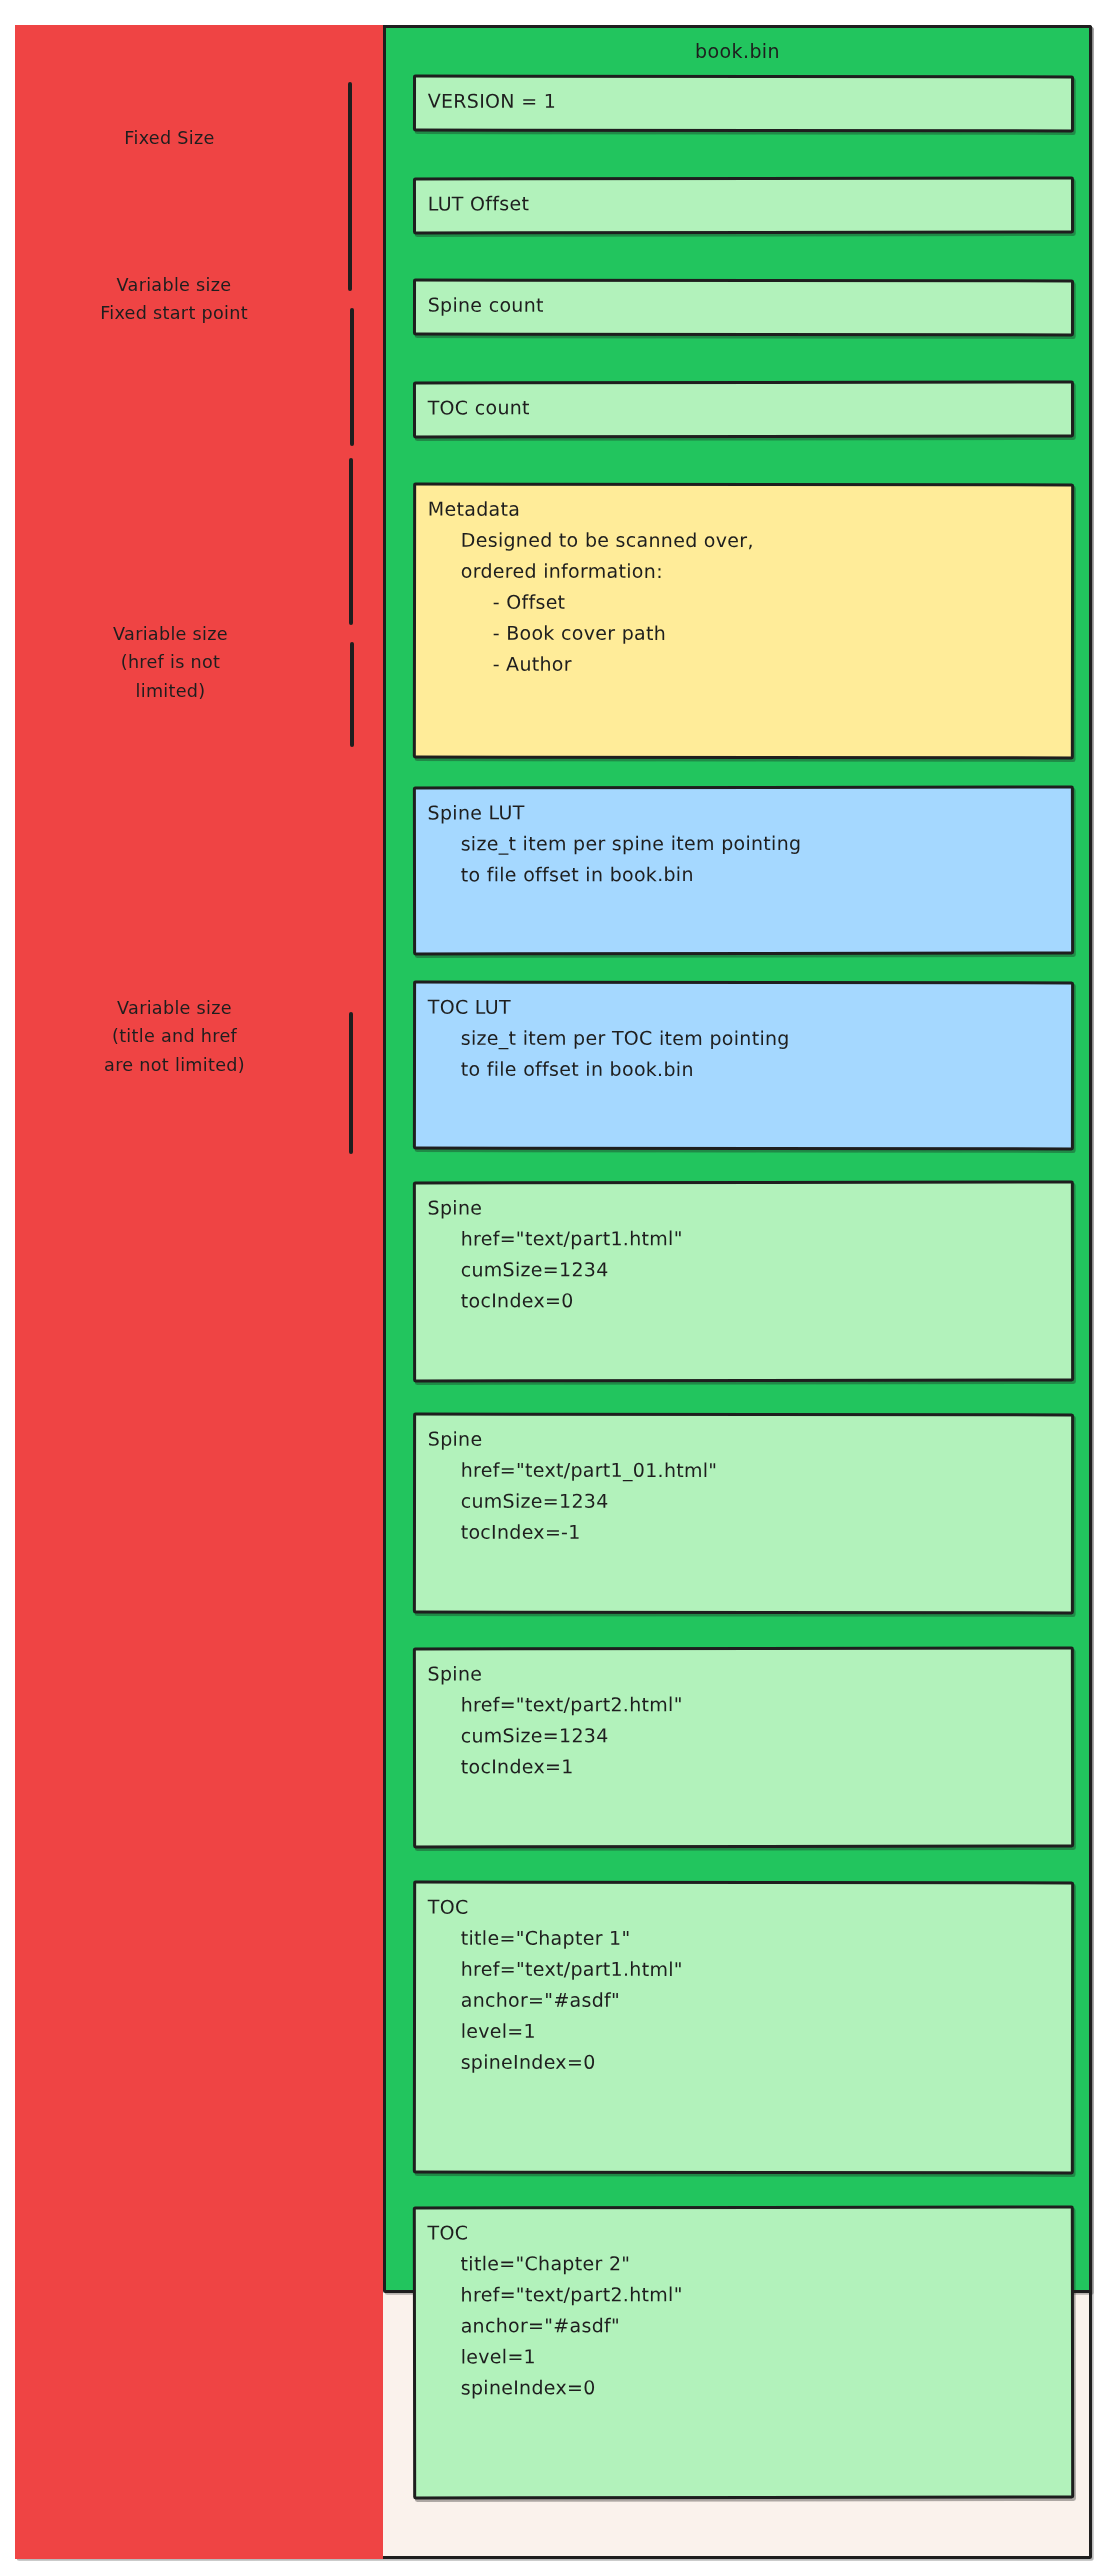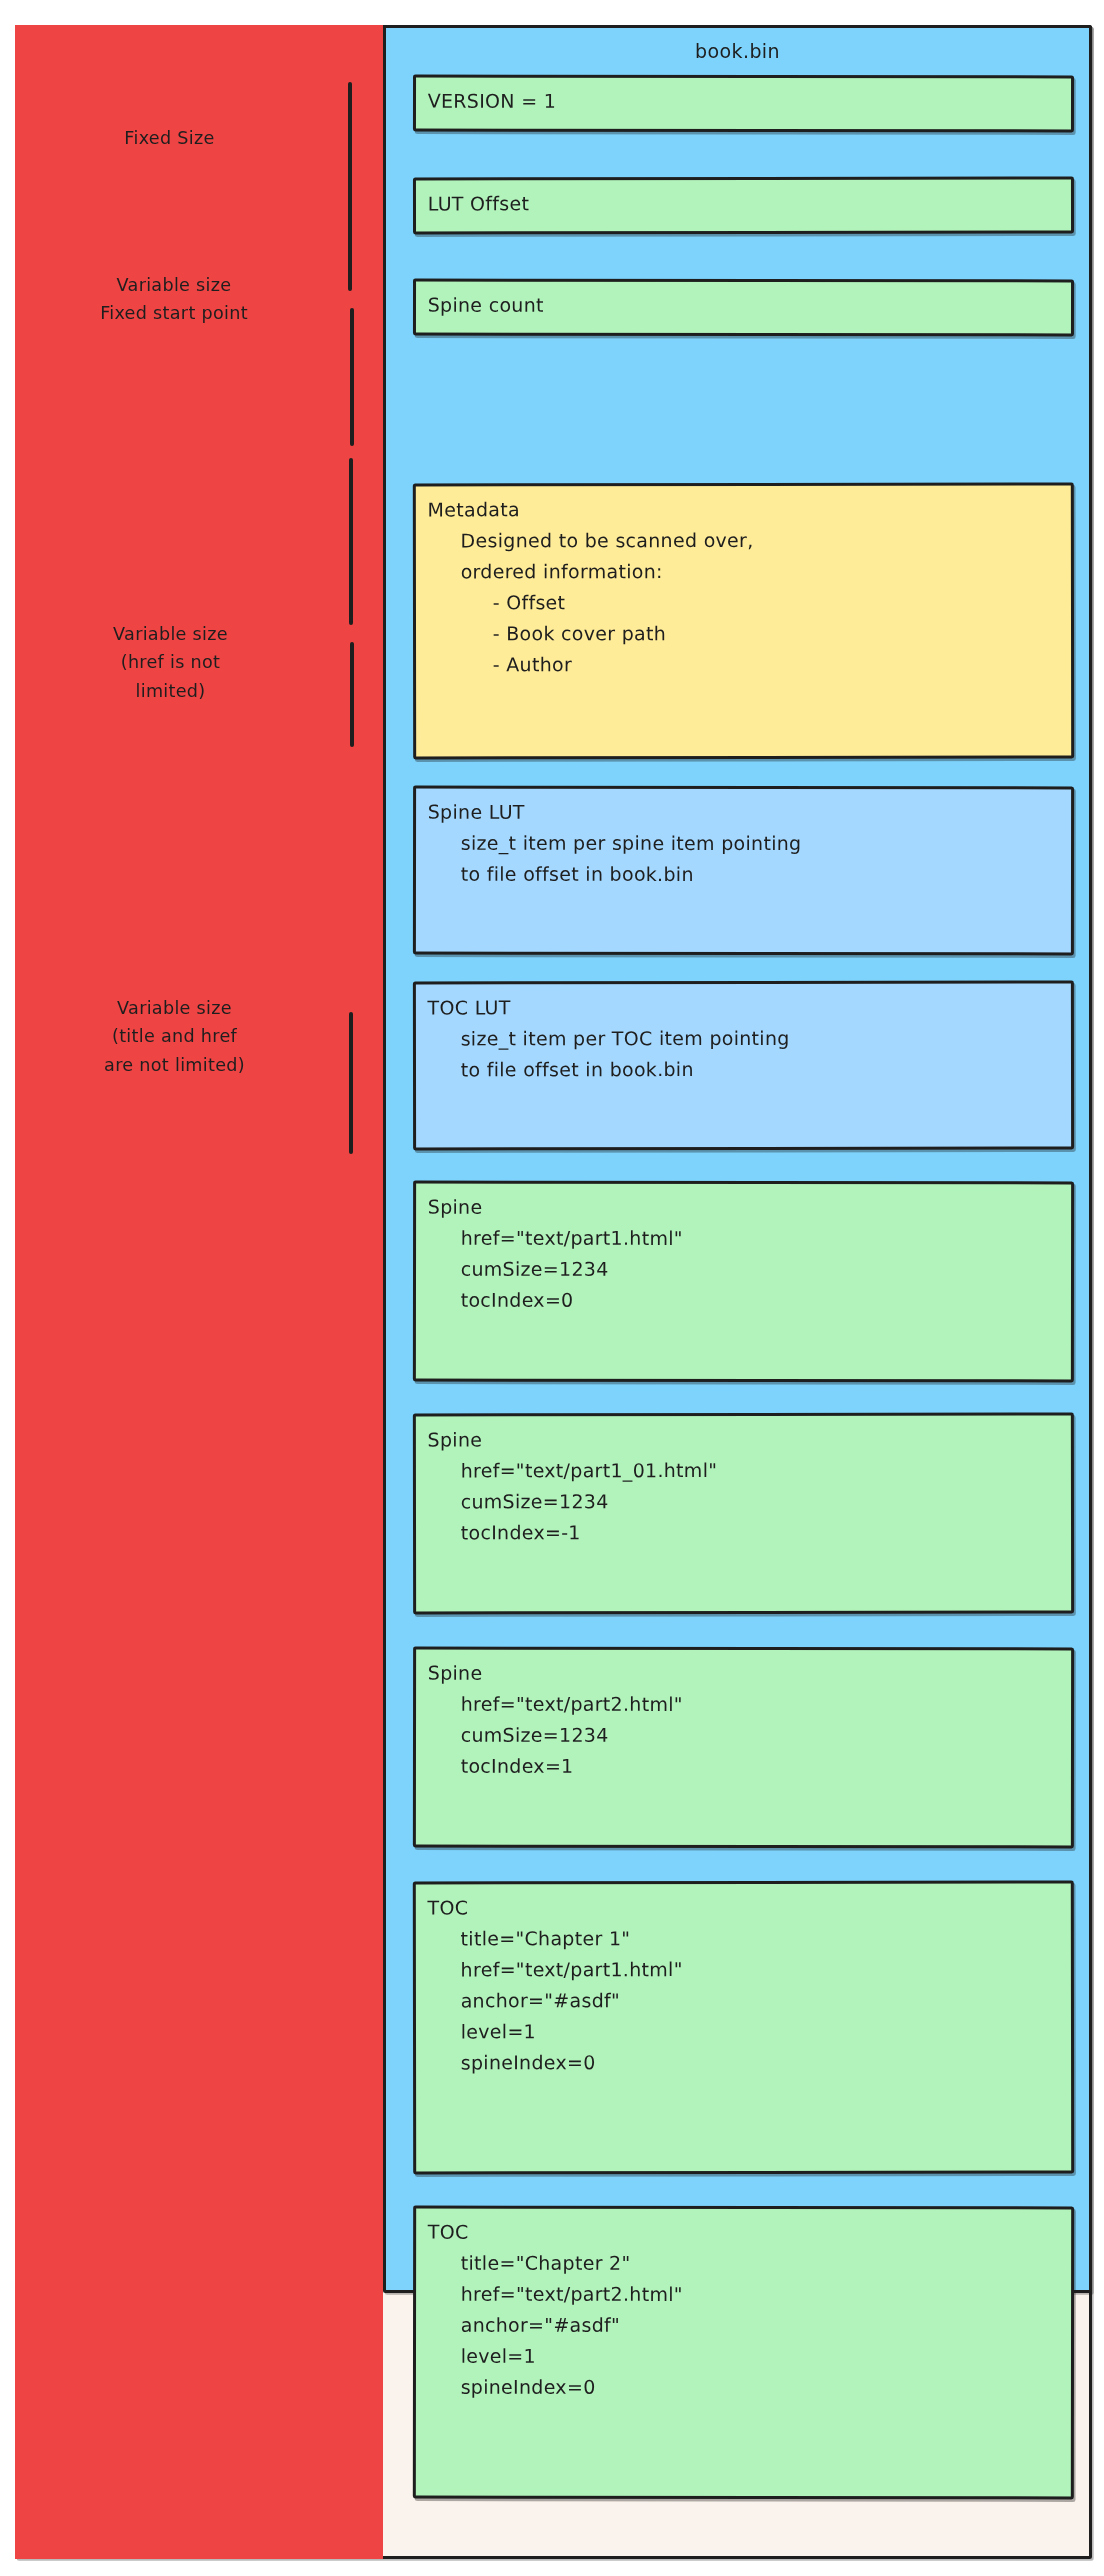--- a/index.html
+++ b/index.html
@@ -60,21 +60,21 @@
     border-radius: 2.5px;
   }
 
   
   .file-box {
     position: absolute;
     left: 383px;
     top: 25px;
     width: 709px;
     height: 2268px;
-    background: #7dd3fc;
+    background: #22c55e;
     border: 3.3px solid #1e1e1e;
     border-radius: 2.5px;
     box-shadow: 1.7px 1.7px 0 0 rgba(30,30,30,0.30);
   }
 
   .file-title {
     position: absolute;
     top: 11.7px;
     left: 0;
     width: 100%;
@@ -153,20 +153,23 @@
     </div>
 
     <div class="rec green" style="top:149px; height:57px;">
       <span class="hdr">LUT Offset</span>
     </div>
 
     <div class="rec green" style="top:251px; height:57px;">
       <span class="hdr">Spine count</span>
     </div>
 
+    <div class="rec green" style="top:353px; height:57px;">
+      <span class="hdr">TOC count</span>
+    </div>
 
     <div class="rec yellow" style="top:455px; height:276px;">
       <span class="hdr">Metadata</span>
       <span class="ln">Designed to be scanned over,</span>
       <span class="ln2">ordered information:</span>
       <span class="ln3">- Offset</span>
       <span class="ln3">- Book cover path</span>
       <span class="ln3">- Author</span>
     </div>
 

